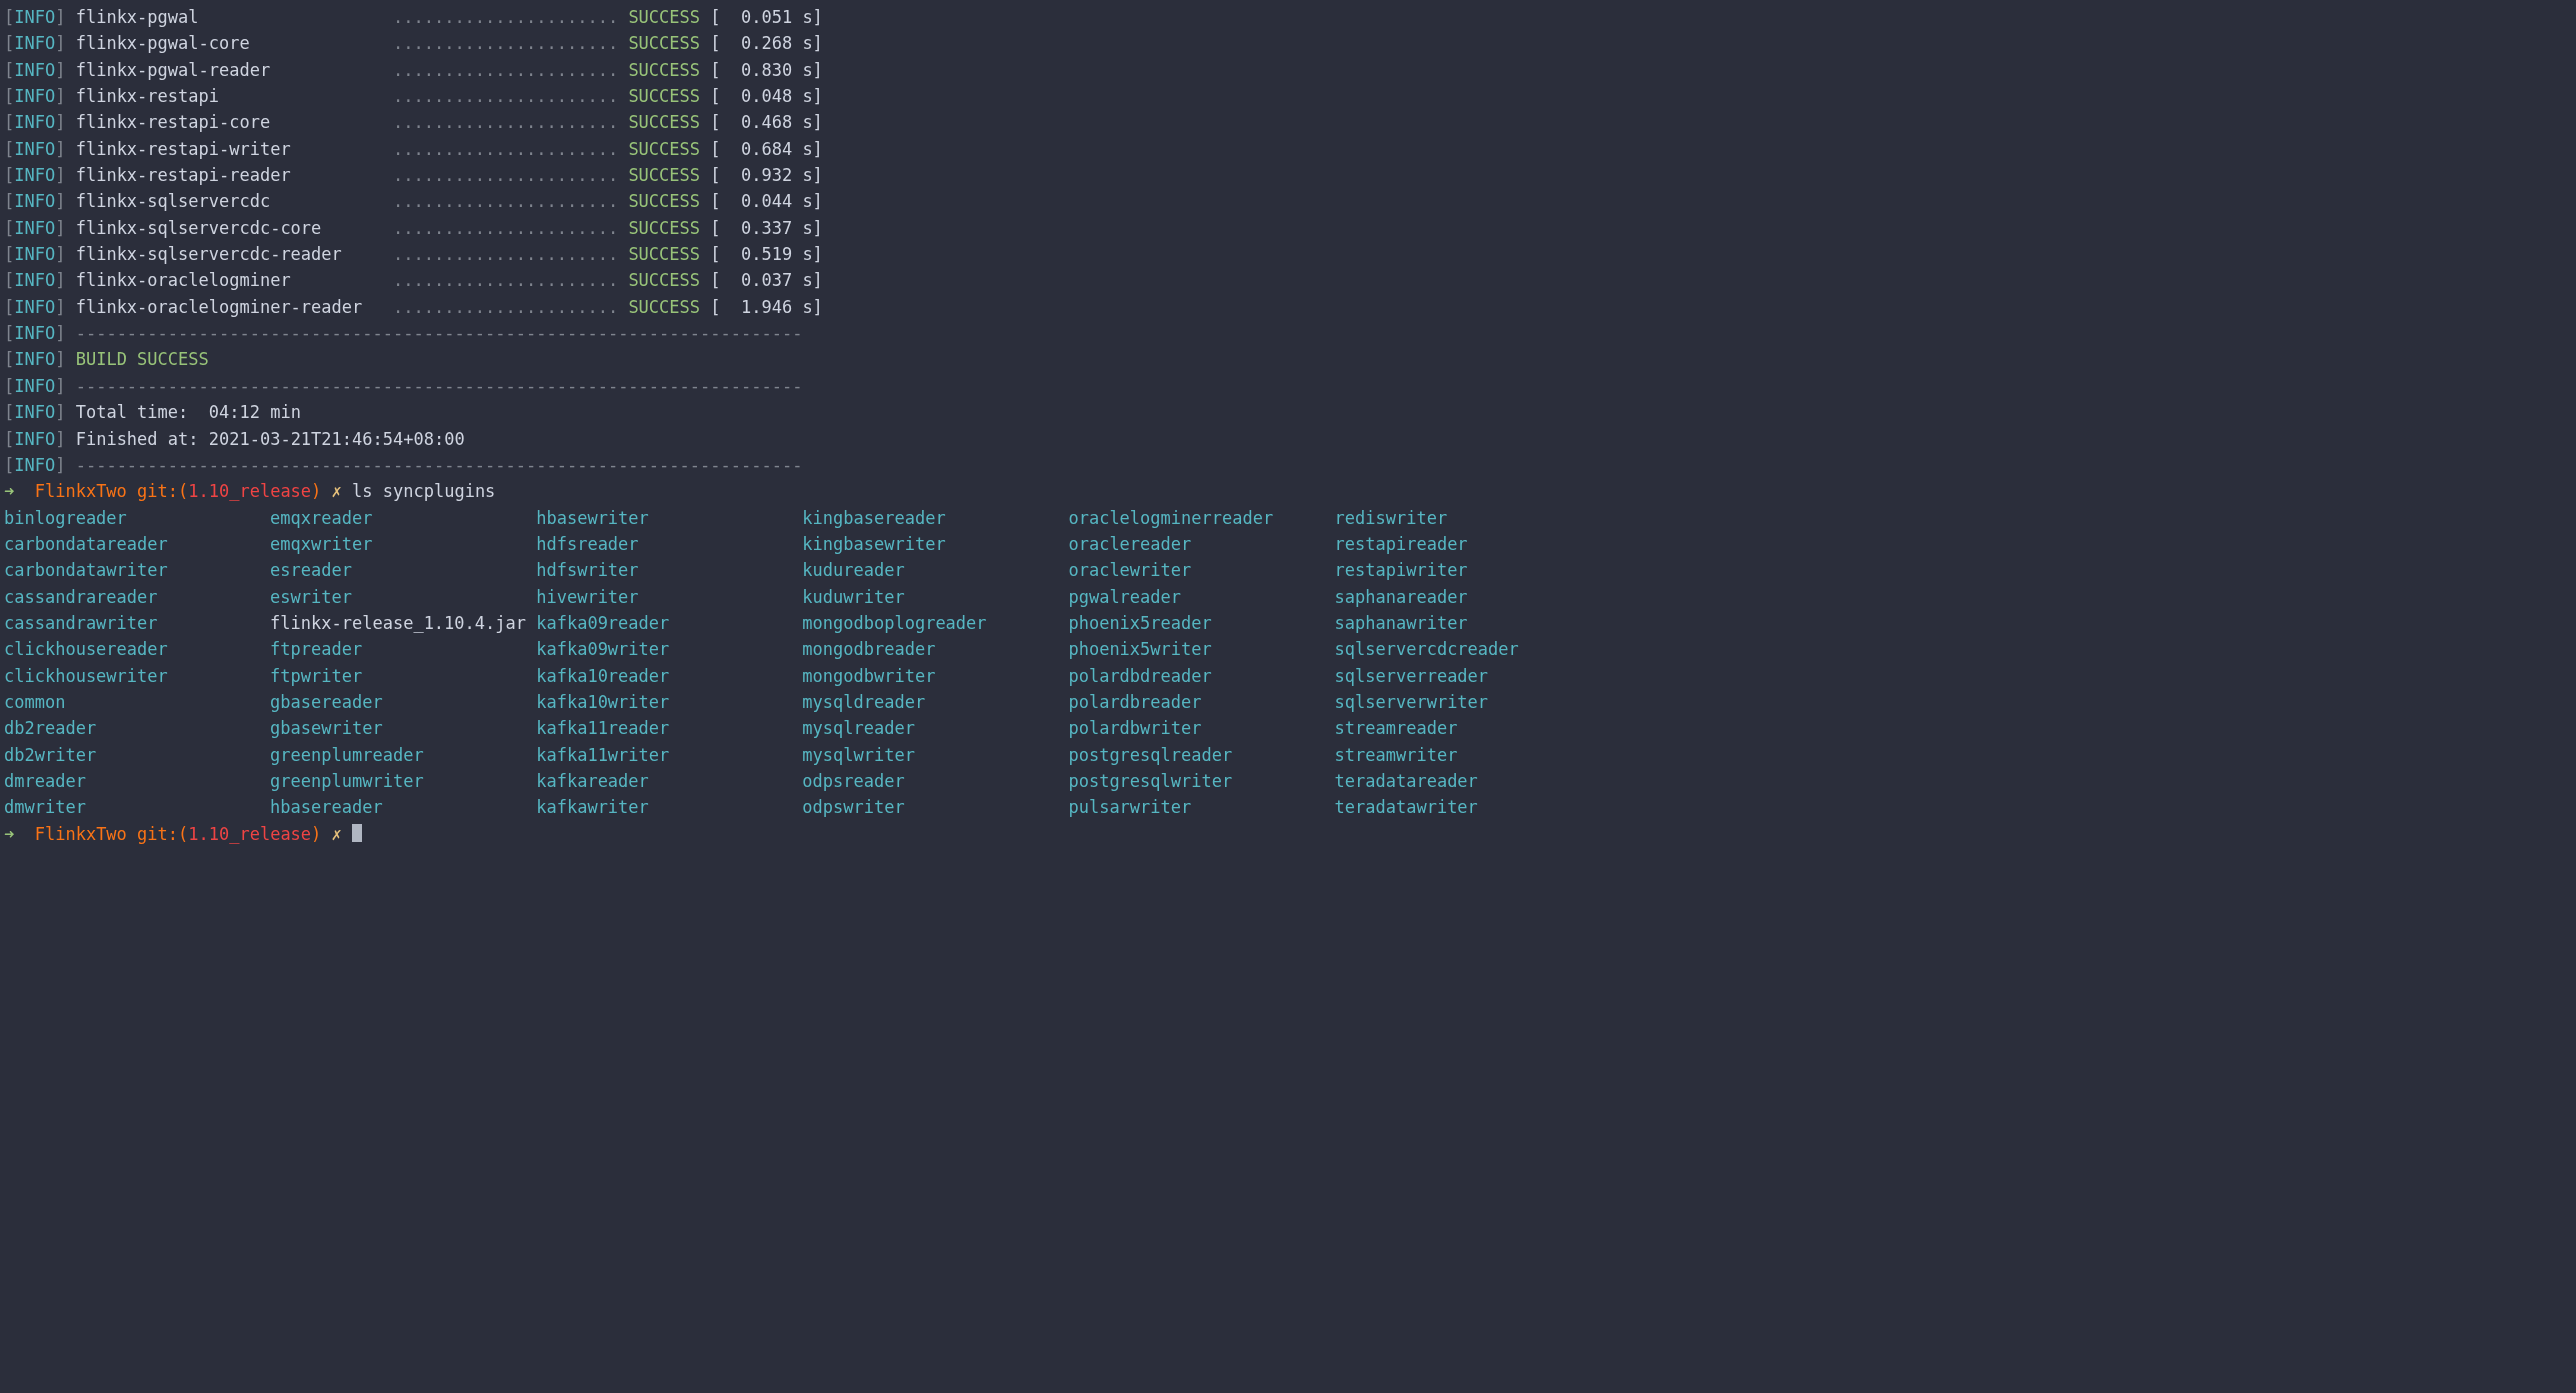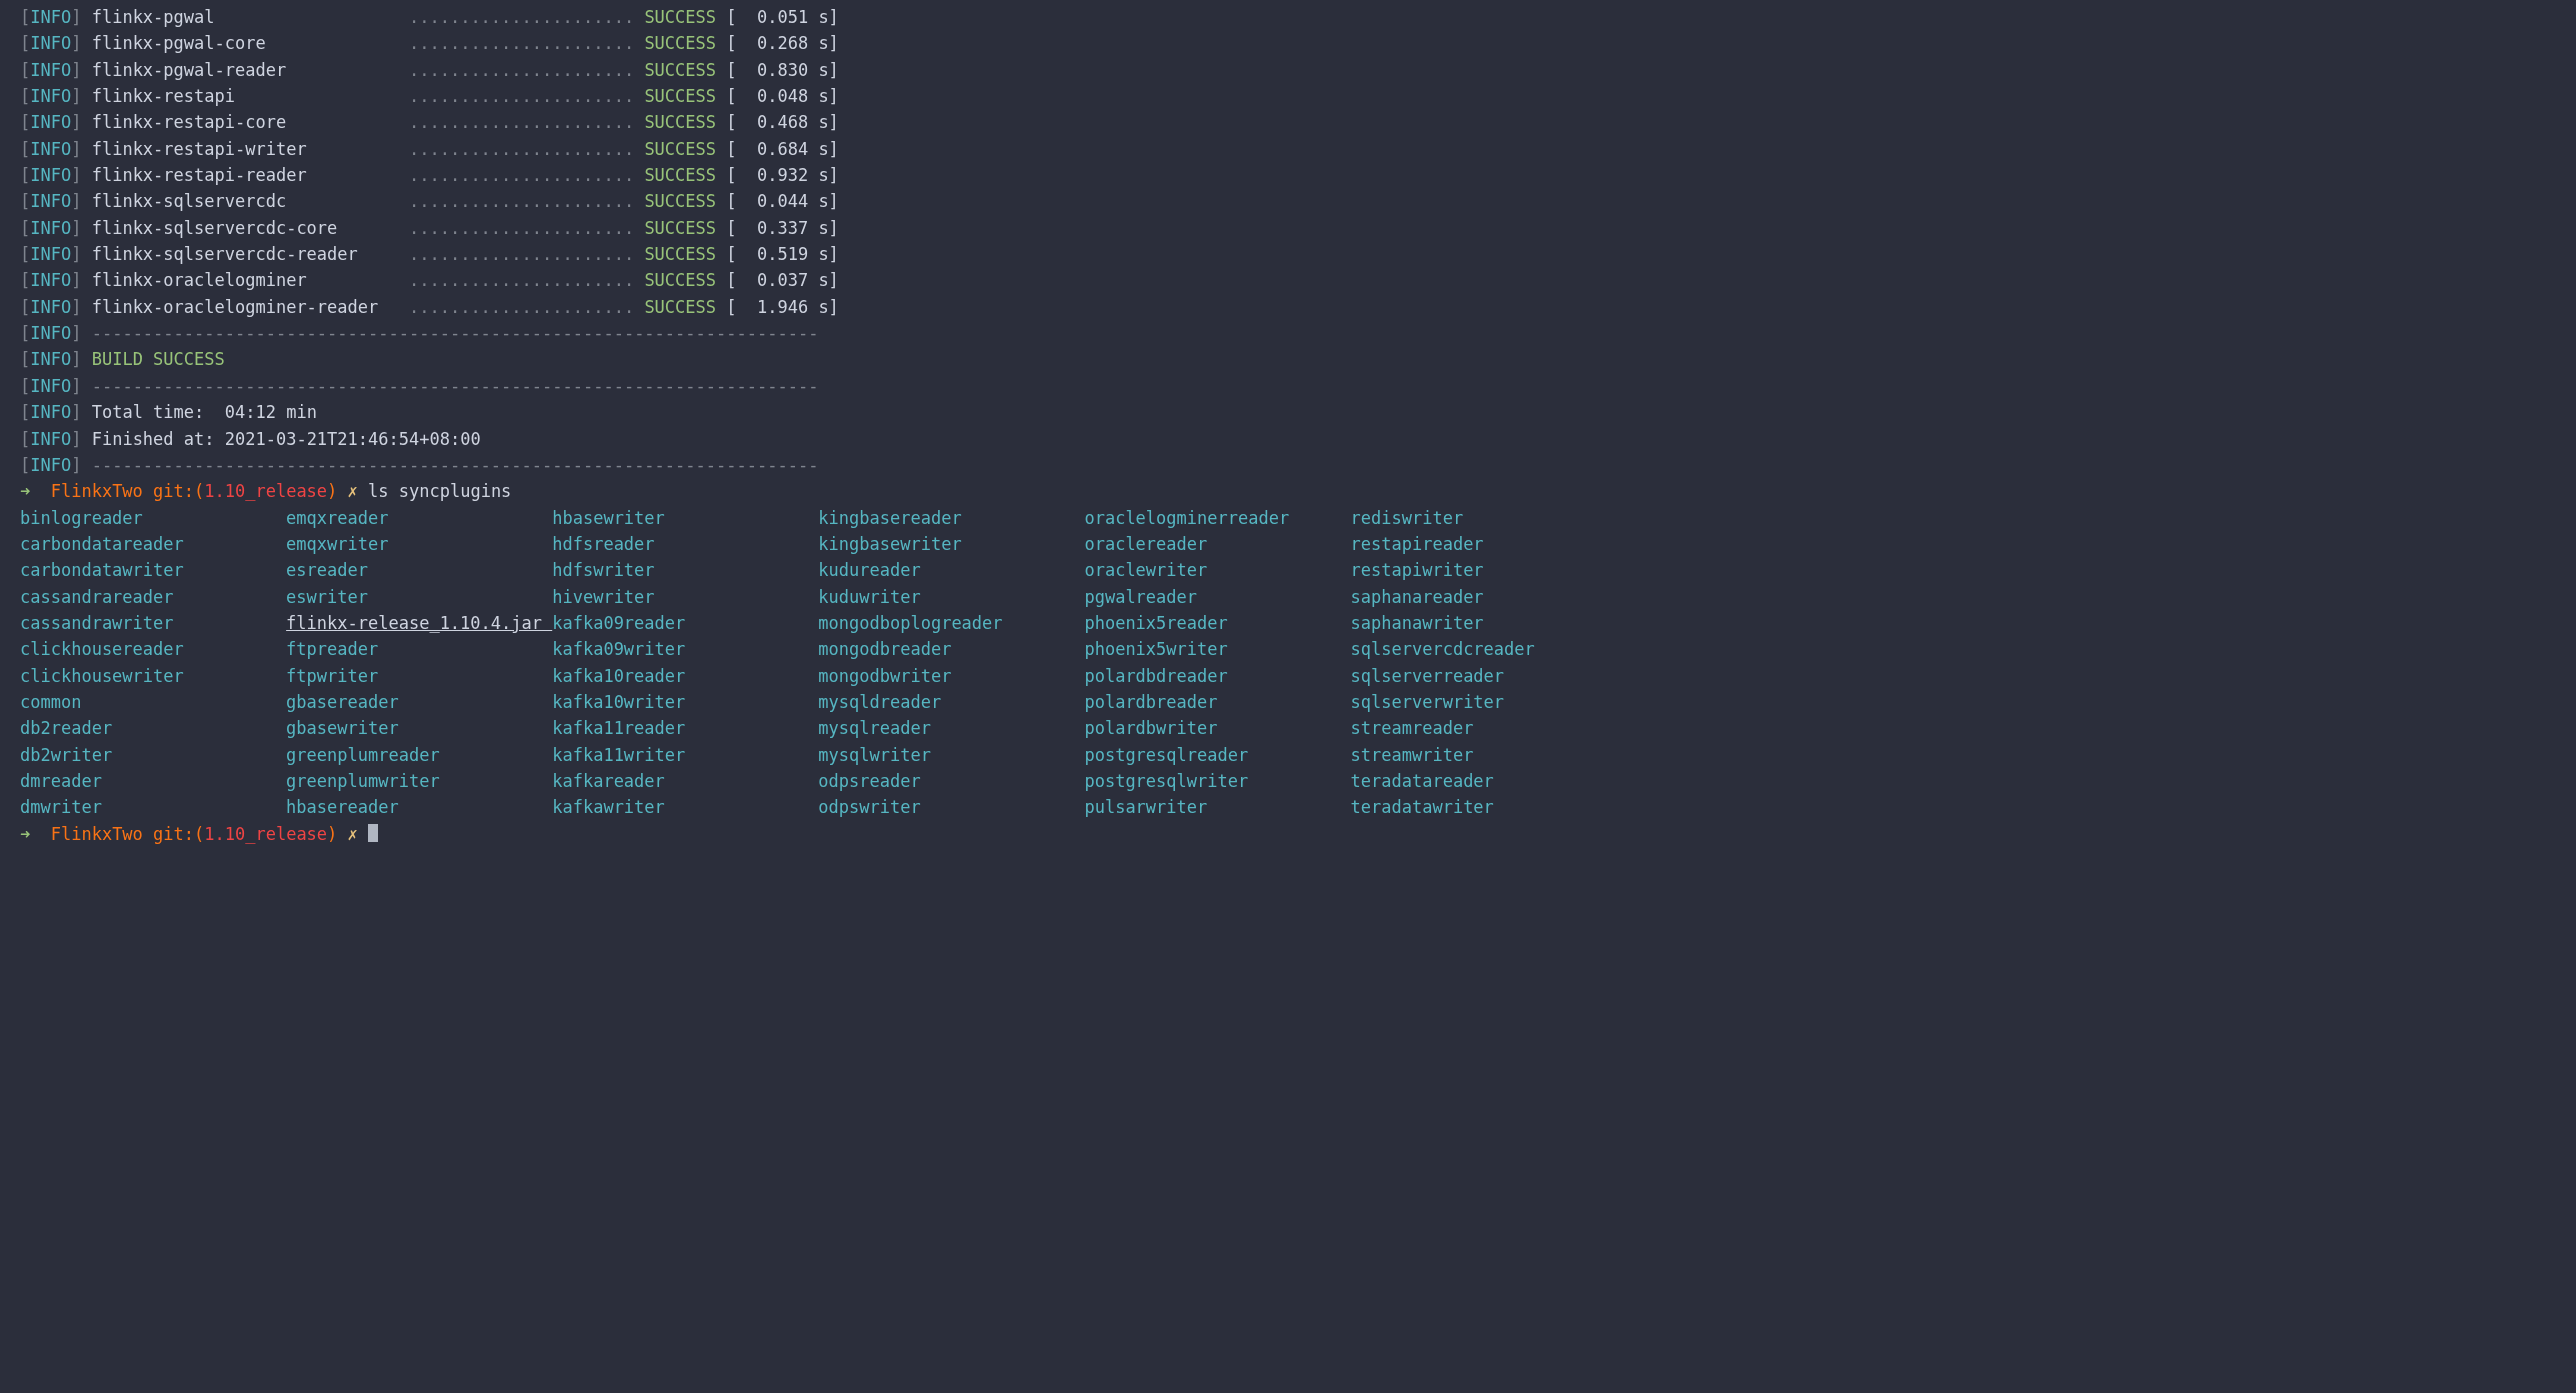--- a/index.html
+++ b/index.html
@@ -6,32 +6,32 @@
     margin: 0;
     padding: 0;
     background: #2b2e3b;
     color: #cfd4e0;
     font-family: "Menlo", "Consolas", "DejaVu Sans Mono", monospace;
     font-size: 17px;
     line-height: 1.55;
     overflow-x: auto;
   }
   .terminal {
-    padding: 4px 4px 8px 20px;
+    padding: 4px 4px 8px 4px;
     white-space: pre;
   }
   .br   { color: #7f848e; }   
   .info { color: #56b6c2; }   
   .succ { color: #98c379; }   
   .cyan { color: #f97316; }
   .red  { color: #ef4444; }
   .yel  { color: #e5c07b; }
   .grn  { color: #98c379; }
   .dir  { color: #56b6c2; }   
-  .file { color: #cfd4e0; text-decoration: underline; }   
+  .file { color: #cfd4e0; }   
   .cursor {
     display: inline-block;
     width: 10px;
     height: 1.1em;
     vertical-align: -0.15em;
     background: #b0b6c2;
   }
 </style>
 </head>
 <body>

